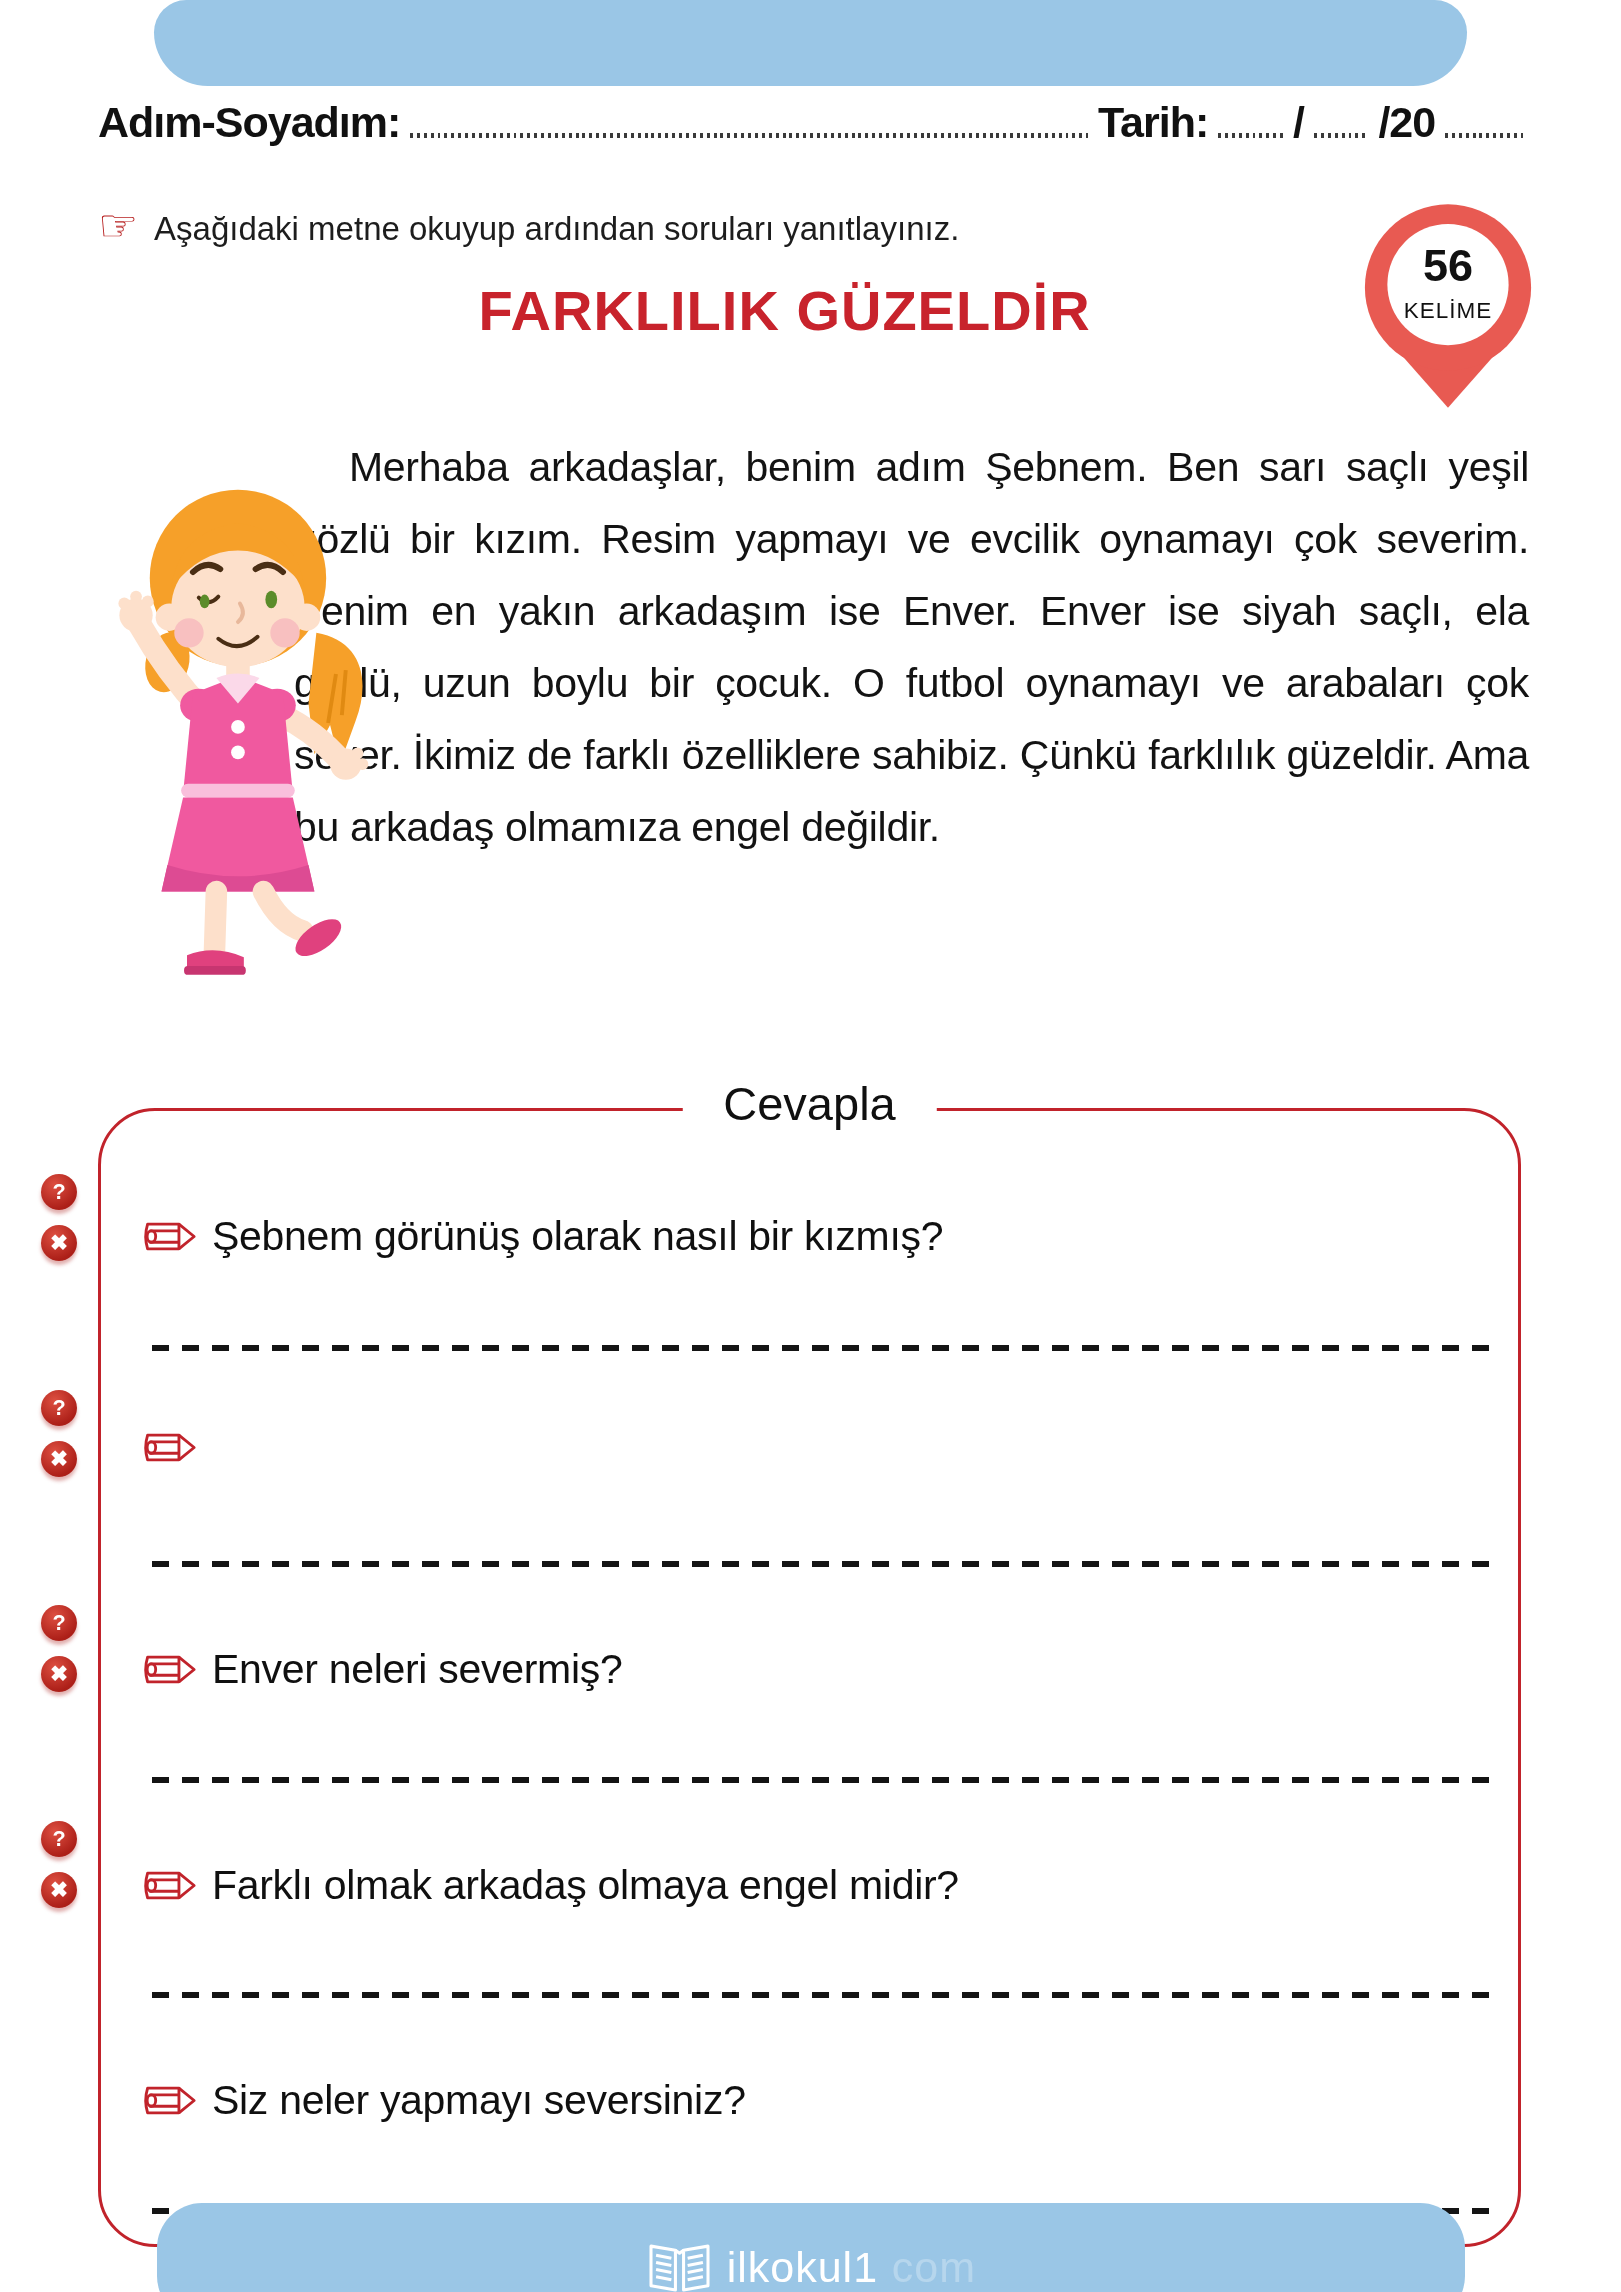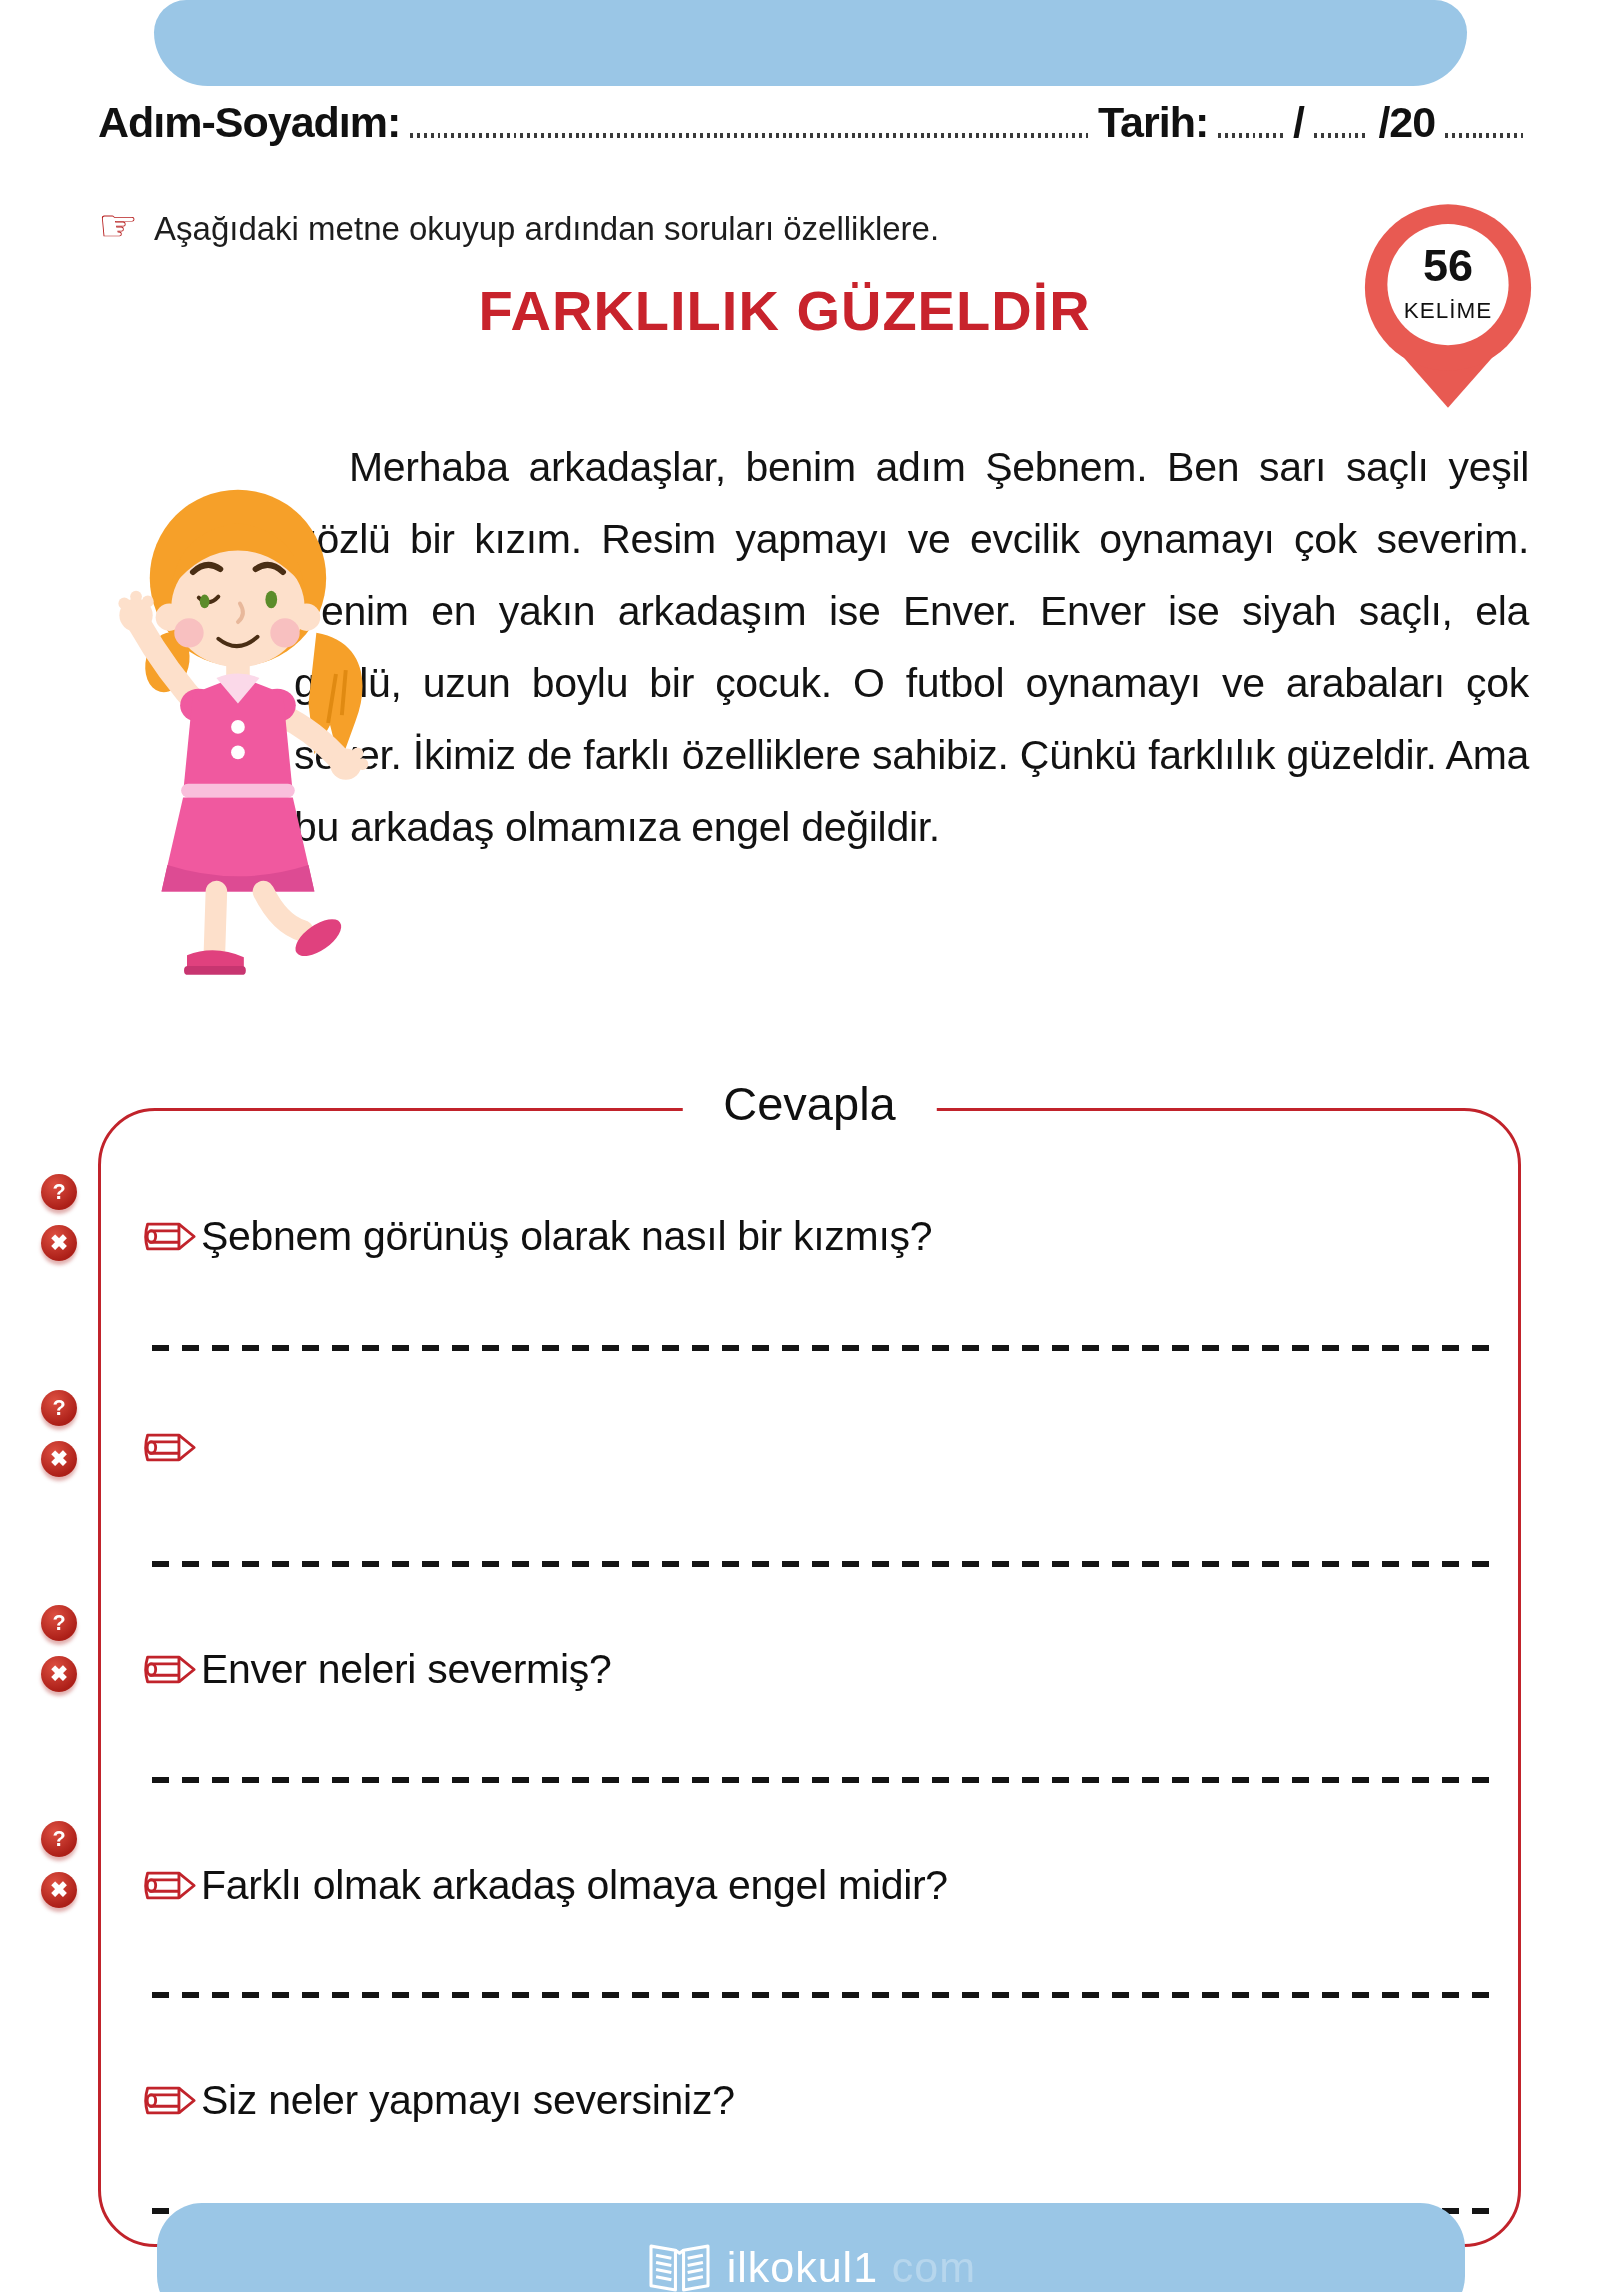--- a/index.html
+++ b/index.html
@@ -40,21 +40,21 @@
   .girl-spacer { float:left; width:201px; height:534px; }
   .story { margin:0; text-indent:55px; letter-spacing:-0.3px; }
   .girl { position:absolute; left:-3.9px; top:37px; width:294px; height:510px; }
 
   
   .answers-box { position:absolute; left:98px; top:1108px; width:1423px; height:1139px;
     border:3.9px solid #C1232B; border-radius:57px; box-sizing:border-box; background:#fff; }
   .answers-label { position:absolute; top:-35px; left:50%; transform:translateX(-50%);
     background:#fff; padding:0 41px; font-size:47px; color:#101010; white-space:nowrap; }
   .question { position:absolute; left:39px; right:27.4px; }
-  .q-row { display:flex; align-items:center; gap:4px; }
+  .q-row { display:flex; align-items:center; gap:15px; }
   .q-text { font-size:41px; color:#101010; letter-spacing:-0.3px; }
   .pencil-icon svg { width:57px; height:37px; display:block; }
   .q1 { top:102px; } .q2 { top:318px; } .q3 { top:535px; } .q4 { top:751px; } .q5 { top:966px; }
   .dashline { position:absolute; left:51px; right:23.5px; height:5.9px;
     background:repeating-linear-gradient(90deg,#141414 0 16.7px,transparent 16.7px 30px); }
   .d-1 { top:234px; } .d-2 { top:450px; } .d-3 { top:666px; } .d-4 { top:881px; } .d-5 { top:1097px; }
 
   
   .m-icon { position:absolute; left:41px; width:36px; height:36px; border-radius:50%;
     display:flex; align-items:center; justify-content:center; color:#fff; font-size:21.6px;
@@ -82,21 +82,21 @@
     <span class="label-strong">Tarih:</span>
     <span class="dots d1"></span>
     <span class="label-strong">/</span>
     <span class="dots d2"></span>
     <span class="label-strong">/20</span>
     <span class="dots d3"></span>
   </div>
 
   <div class="instruction">
     <span class="hand-icon">☞</span>
-    <span>Aşağıdaki metne okuyup ardından soruları özelliklere.</span>
+    <span>Aşağıdaki metne okuyup ardından soruları yanıtlayınız.</span>
   </div>
 
   <div class="badge">
     <svg viewBox="0 0 180 214">
       <polygon points="30,142 150,142 90,210" fill="#E85A52"></polygon>
       <circle cx="90" cy="87" r="85" fill="#E85A52"></circle>
       <circle cx="90" cy="84" r="62" fill="#ffffff"></circle>
       <text x="90" y="80" text-anchor="middle" font-family="Liberation Sans, sans-serif" font-size="46" font-weight="700" fill="#111">56</text>
       <text x="90" y="118" text-anchor="middle" font-family="Liberation Sans, sans-serif" font-size="23" letter-spacing="1" fill="#111">KELİME</text>
     </svg>

